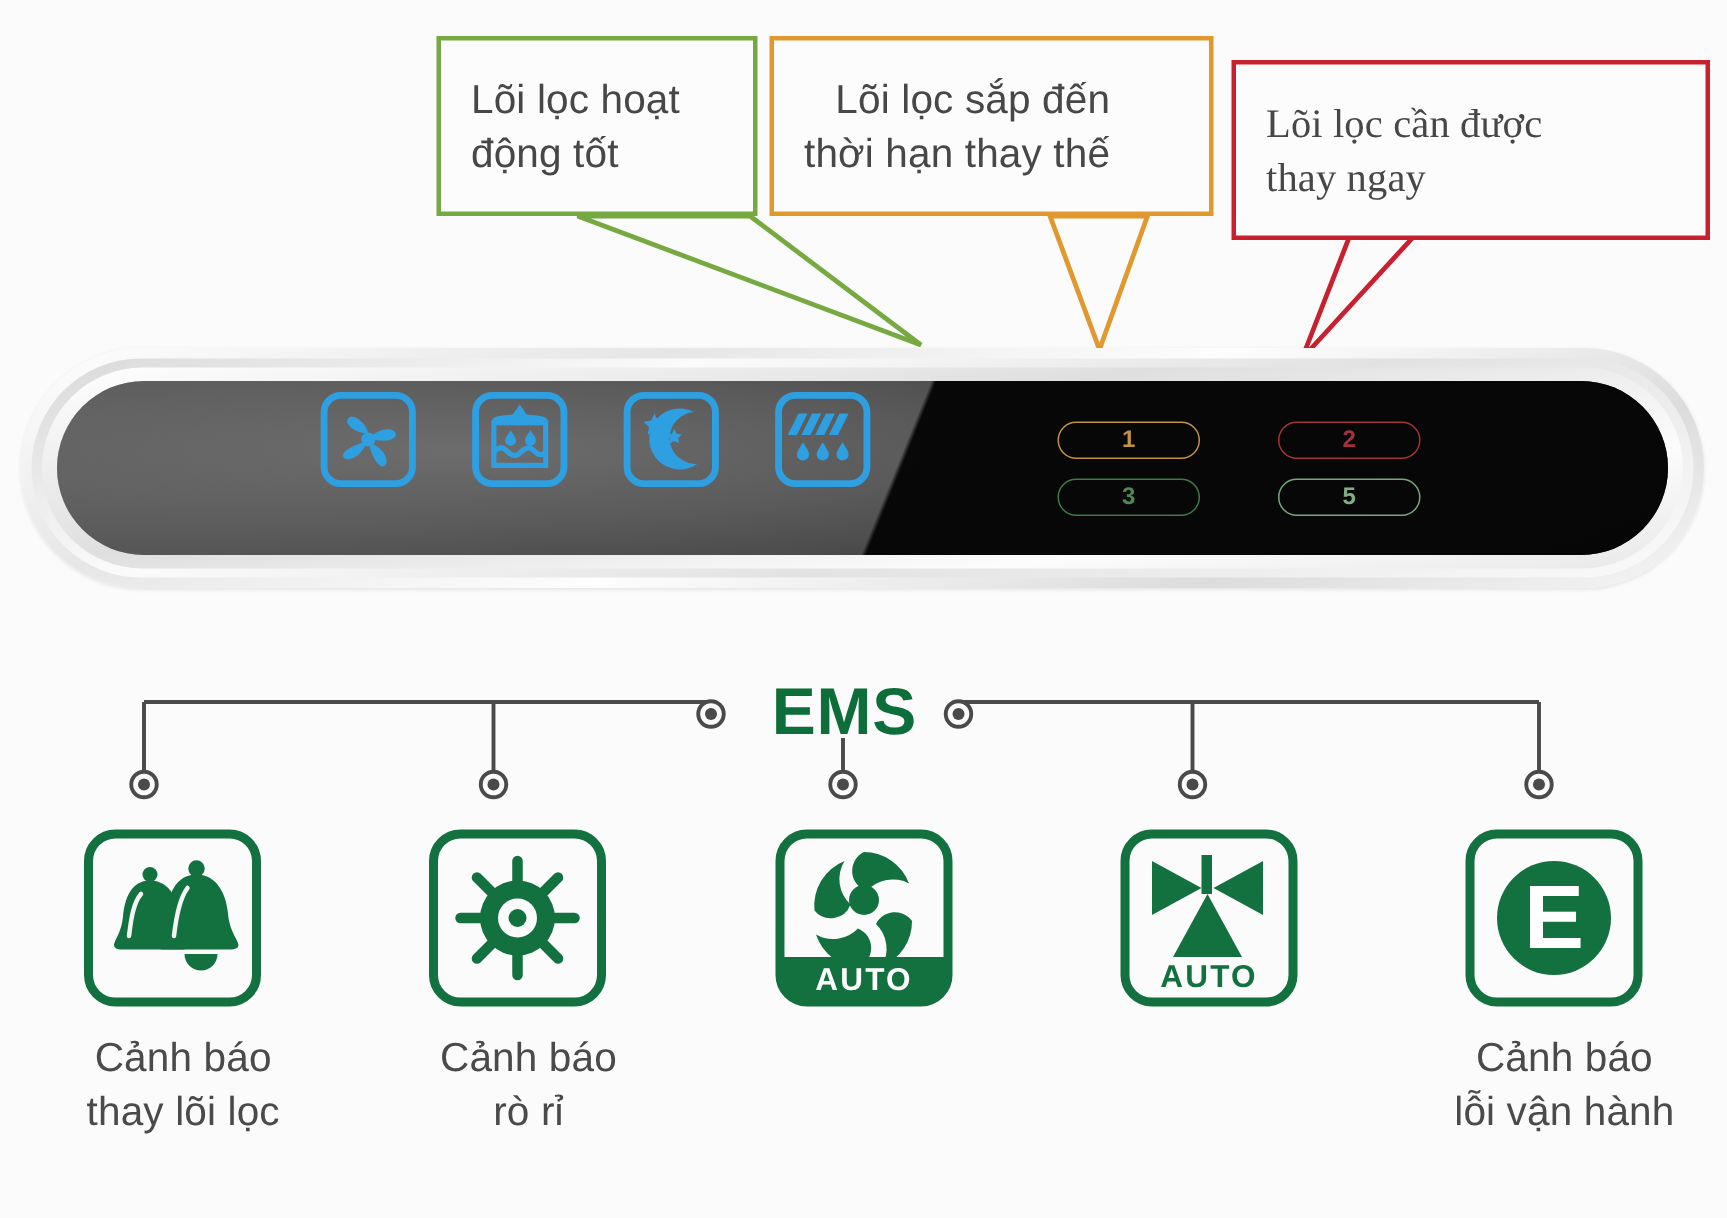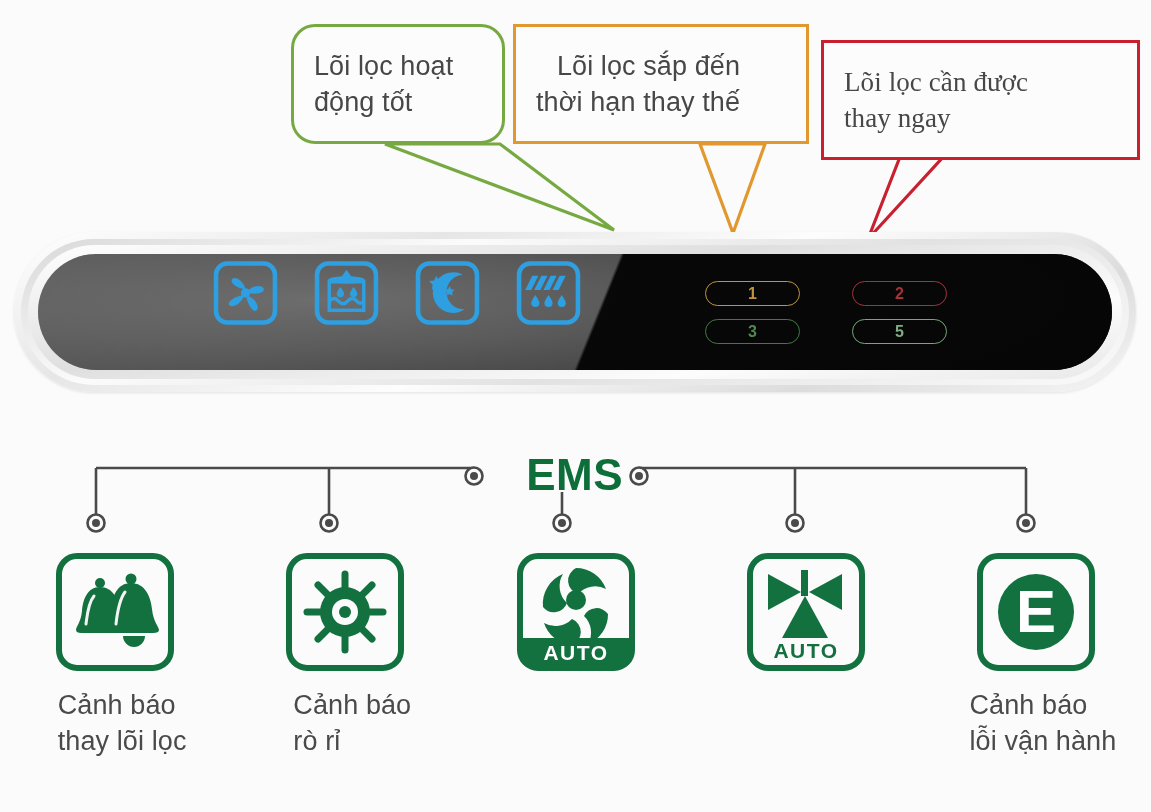--- a/index.html
+++ b/index.html
@@ -16,21 +16,21 @@
     position:absolute;box-sizing:border-box;
     background:#fcfcfc;
     border:3px solid #888;
     display:flex;align-items:center;
     padding:0 20px;
   }
   .callout .ctext{
     font-size:27px;line-height:1.34;color:#474747;
     white-space:pre-line;letter-spacing:.1px;
   }
-  #callout-green{left:291px;top:24px;width:214px;height:120px;border-color:#77a942;border-radius:24px;}
+  #callout-green{left:291px;top:24px;width:214px;height:120px;border-color:#77a942;}
   #callout-orange{left:513px;top:24px;width:296px;height:120px;border-color:#e0982f;text-align:right;}
   #callout-red{left:821px;top:40px;width:319px;height:120px;border-color:#c9202f;font-family:Liberation Serif, serif;}
 
   .tail-svg{position:absolute;left:0;top:0;width:1151px;height:812px;pointer-events:none;}
 
   
   #panel-wrap{position:absolute;left:14px;top:232px;width:1122px;height:160px;}
   .bezel{
     position:absolute;box-sizing:border-box;border-radius:80px;
   }
@@ -69,31 +69,31 @@
     font-size:16px;font-weight:700;color:#c9973c;
     font-family:"Liberation Sans",sans-serif;
   }
   .pill.orange{border-color:#c2933f;color:#c2933f;}
   .pill.red{border-color:#a5323a;color:#a5323a;}
   .pill.green{border-color:#3f7b45;color:#4d8a50;}
   .pill.green-dim{border-color:#75a87a;color:#7fae84;}
 
   
   #ems-label{
-    position:absolute;left:503px;top:450px;width:120px;text-align:right;
+    position:absolute;left:503px;top:450px;width:120px;text-align:center;
     font-size:44px;font-weight:bold;color:#0d6e3a;letter-spacing:.5px;
     font-family:"Liberation Sans",sans-serif;
   }
 
   
   #features{position:absolute;left:0;top:552px;width:1151px;display:flex;}
   .feature{flex:1;display:flex;flex-direction:column;align-items:center;}
   .fbox{width:120px;height:120px;}
   .flabel{
-    margin-top:16px;font-size:27px;line-height:1.33;
+    margin-top:16px;text-align:center;font-size:27px;line-height:1.33;
     color:#4a4a4a;white-space:pre-line;letter-spacing:.1px;margin-left:14px;
   }
 </style>
 </head>
 <body>
 
 <div class="stage">
 
   <svg class="tail-svg" viewBox="0 0 1151 812">
 

